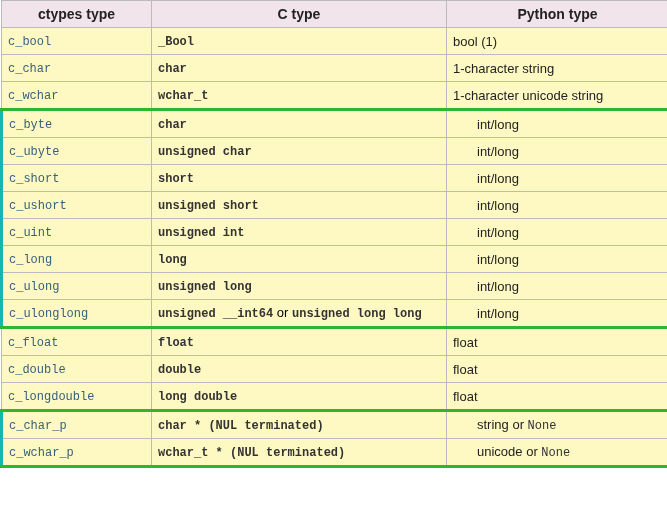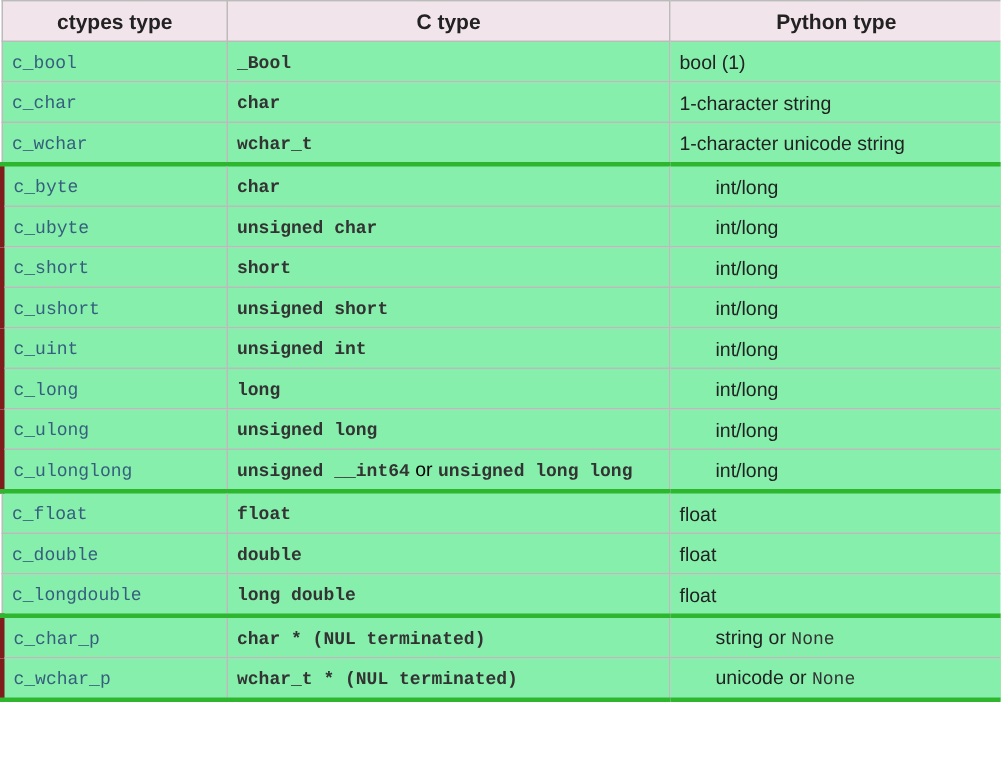--- a/index.html
+++ b/index.html
@@ -24,40 +24,40 @@
     vertical-align: middle;
     height: 27px;
   }
   th {
     background: #f2e4eb;
     font-weight: bold;
     text-align: center;
     color: #222;
     font-size: 14px;
   }
-  td { background: #86efac; }
+  td { background: #fef9c3; }
   .link {
     color: #355f7d;
     font-family: "Courier New", monospace;
     font-size: 12px;
     text-decoration: none;
   }
   .mono {
     font-family: "Courier New", monospace;
     font-weight: bold;
     font-size: 12px;
     color: #333;
   }
   .py { color: #222; font-size: 13px; }
   .none-lit {
     font-family: "Courier New", monospace;
     font-size: 12px;
     color: #333;
   }
-  .hl-row td.c1 { border-left: 3px solid #7f1d1d; }
+  .hl-row td.c1 { border-left: 3px solid #14b8a6; }
   .hl-row td.c3 { border-right: 3px solid #2fb62f; padding-left: 30px; }
   .hl-top td { border-top: 3px solid #2fb62f; }
   .hl-bot td { border-bottom: 3px solid #2fb62f; }
 </style>
 </head>
 <body>
 
 <table>
   <colgroup>
       <col class="col1">

